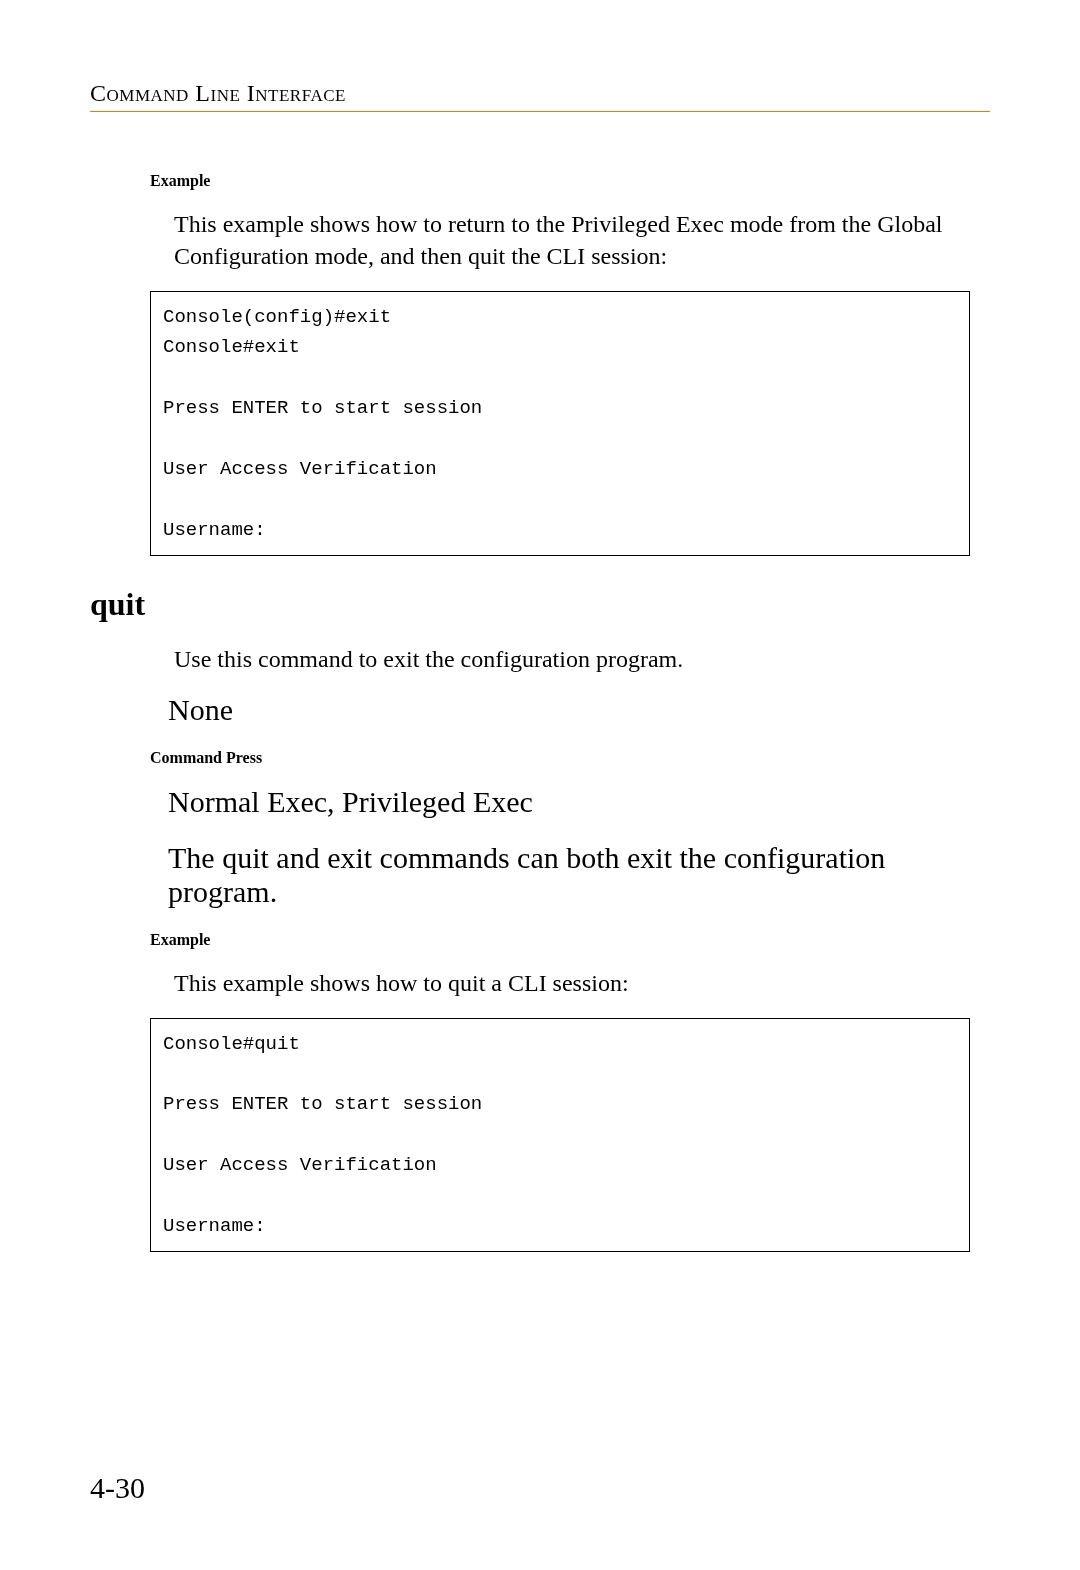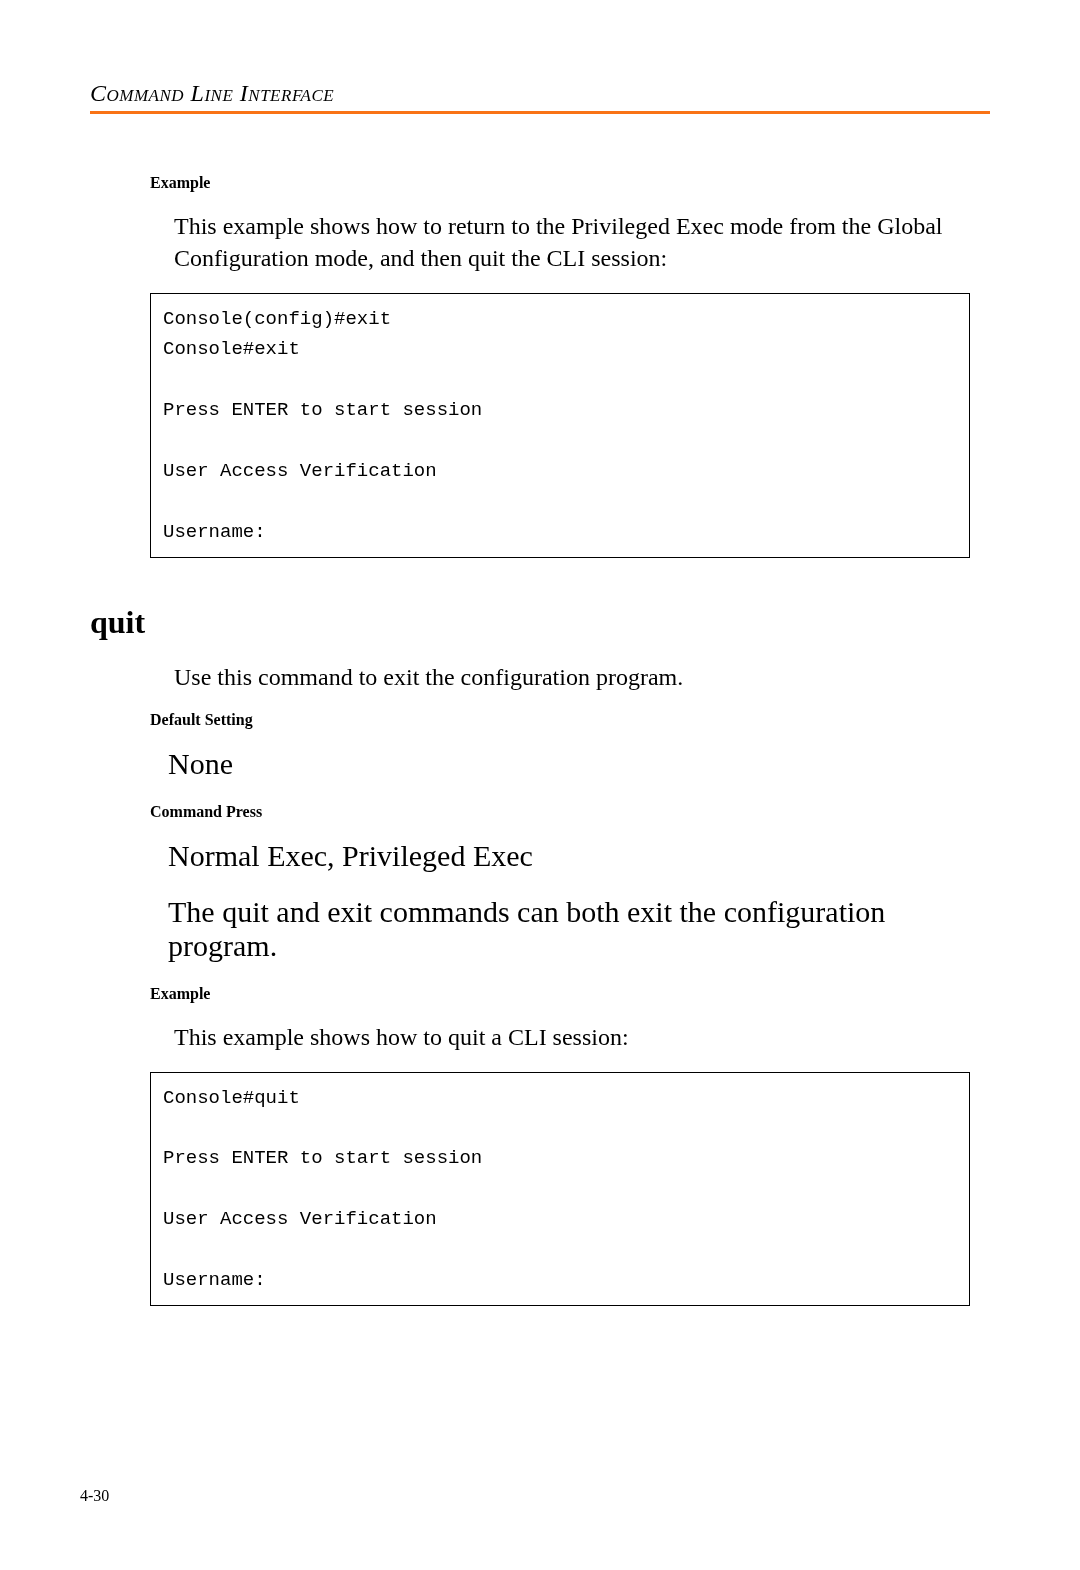--- a/index.html
+++ b/index.html
@@ -12,22 +12,21 @@
       height: 1570px;
       background: #fff;
       font-family: Garamond, Georgia, 'Times New Roman', serif;
       color: #000;
       position: relative;
       padding: 80px 90px 60px 90px;
     }
     .page-header {
       font-variant: small-caps;
       font-size: 24px;
-      font-style: italic;
-      border-bottom: 3px solid #f97316;
+      border-bottom: 1px solid #f97316;
       padding-bottom: 4px;
       margin-bottom: 60px;
       letter-spacing: 0.5px;
     }
     .content {
       padding-left: 60px;
       padding-right: 20px;
     }
     .subheading {
       font-weight: bold;
@@ -40,39 +39,39 @@
       margin-bottom: 18px;
       margin-left: 24px;
     }
     .code-block {
       border: 1px solid #000;
       padding: 10px 12px;
       font-family: 'Courier New', Courier, monospace;
       font-size: 19px;
       line-height: 1.6;
       white-space: pre;
-      margin-bottom: 46px;
+      margin-bottom: 30px;
     }
     .section-heading {
       font-weight: bold;
       font-size: 32px;
       margin-left: 0;
       margin-bottom: 20px;
       margin-top: 6px;
     }
     .indent-value {
       font-size: 30px;
       margin-left: 18px;
       margin-bottom: 22px;
     }
     .page-number {
       position: absolute;
       bottom: 65px;
-      left: 80px;
-      font-size: 16px;
+      left: 90px;
+      font-size: 30px;
     }
   </style>
 </head>
 <body>
 
 <div class="page-header">Command Line Interface</div>
 
 <div class="content">
 
   <div class="subheading">Example</div>
@@ -87,21 +86,20 @@
 Username:</div>
 
 </div>
 
 <div class="section-heading">quit</div>
 
 <div class="content">
 
   <div class="body-text">Use this command to exit the configuration program.</div>
 
-  <div class="subheading">Default Setting</div>
   <div class="indent-value">None</div>
 
   <div class="subheading">Command Press</div>
   <div class="indent-value">Normal Exec, Privileged Exec</div>
 
   <div class="indent-value">The quit and exit commands can both exit the configuration program.</div>
 
   <div class="subheading">Example</div>
   <div class="body-text">This example shows how to quit a CLI session:</div>
   <div class="code-block">Console#quit

